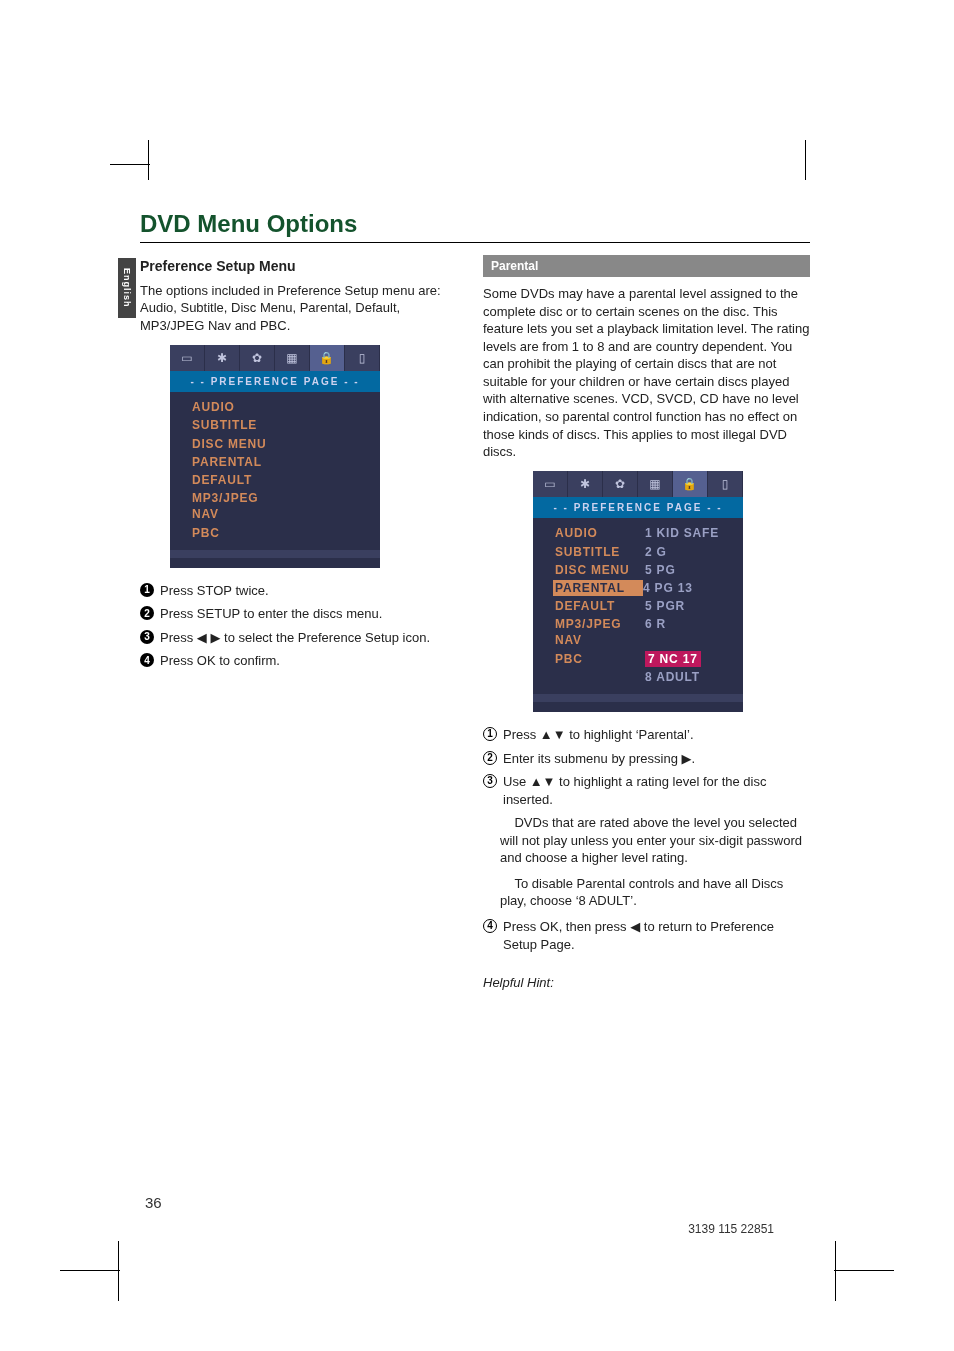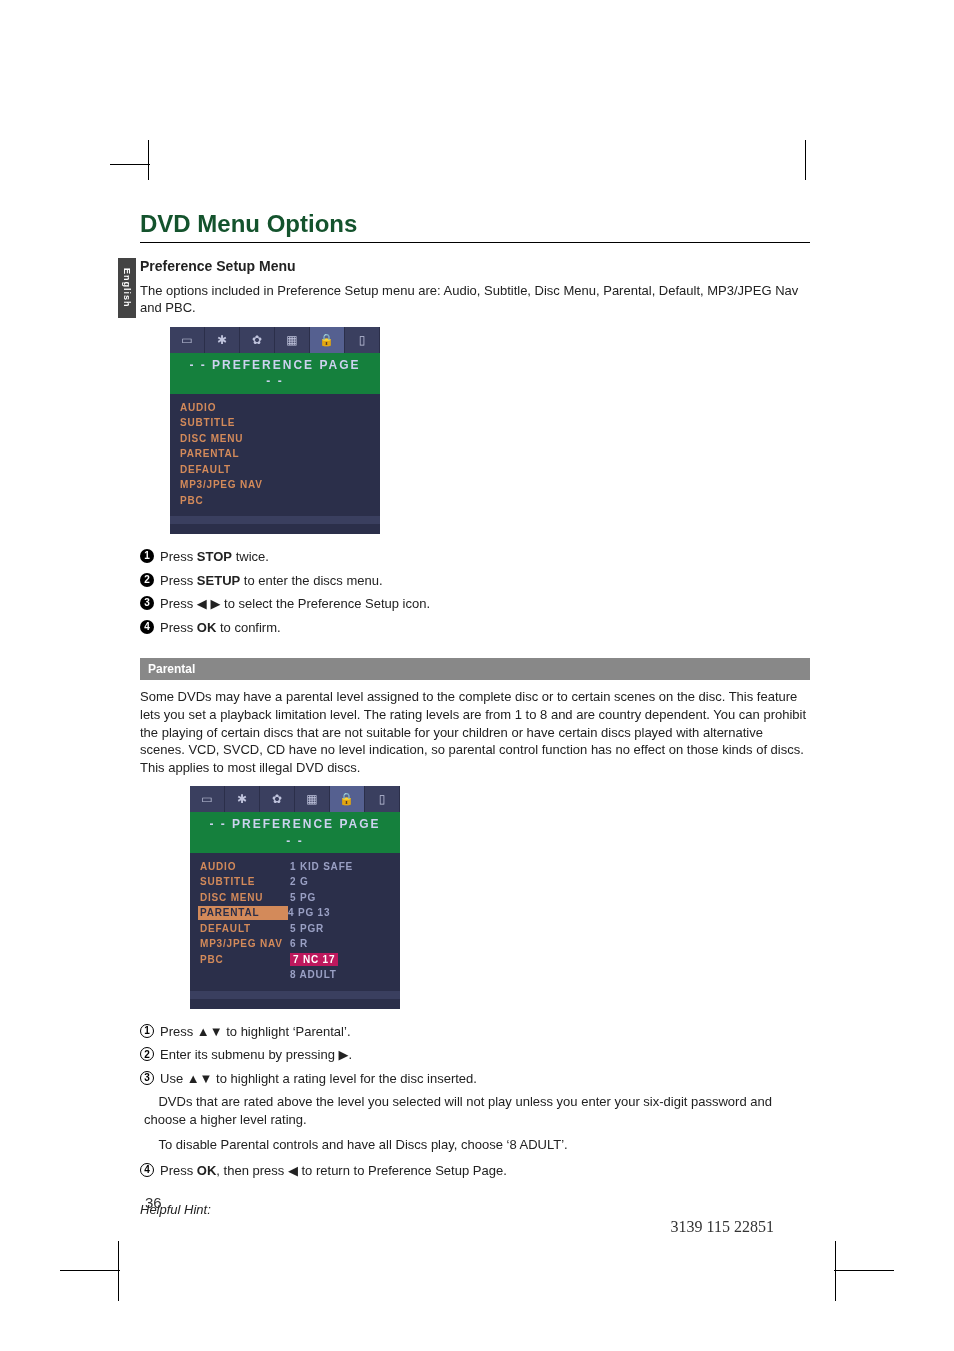--- a/index.html
+++ b/index.html
@@ -92,21 +92,20 @@
     writing-mode: vertical-rl;
     text-align: center;
     display:flex;
     align-items:center;
     justify-content:center;
     letter-spacing: 1px;
   }
   .columns {
     display: flex;
     gap: 16px;
-    flex-direction: column;
   }
   .col {
     flex: 1;
     font-size: 13px;
     color: #222;
     line-height: 1.35;
   }
   .section-heading {
     font-weight: bold;
     font-size: 14px;
@@ -136,22 +135,22 @@
     font-size:10px;
     font-weight:bold;
     align-items:center;
     justify-content:center;
     flex-shrink:0;
     margin-top:1px;
   }
   .step-num.solid { background:#000; color:#fff; }
   .step-num.outline { border:1.2px solid #000; color:#000; }
   .step-text { flex:1; }
-  .step-text b { font-weight:bold; }
-  .indent { margin-left: 4px; }
+  .step-text b { font-weight:normal; }
+  .indent { margin-left: 17px; }
   .hint-head { font-style: italic; margin-top:21px; }
   .hint-body { font-style: italic; }
   .osd {
     width: 210px;
     background:#2b2f4a;
     margin: 10px 0 14px 30px;
     font-family: Arial, sans-serif;
     font-size:9px;
     color:#fff;
     padding-bottom:10px;
@@ -167,58 +166,58 @@
     padding:5px 0;
     color:#c0c4dd;
     border-right:1px solid #2b2f4a;
     font-size:12px;
   }
   .osd-icons span.active {
     background:#556090;
     color:#fff;
   }
   .osd-title {
-    background:#15803d;
+    background:#0369a1;
     color:#cdd2ef;
     font-weight:bold;
     letter-spacing:2px;
-    font-size:12px;
+    font-size:10px;
     text-align:center;
     padding:4px 16px;
   }
   .osd-body {
     padding: 6px 10px 2px 10px;
   }
   .osd-row {
     display:flex;
-    font-size:10px;
+    font-size:12px;
     font-weight:bold;
     letter-spacing:0.8px;
     padding:1px 0;
+    margin-left:12px;
   }
   .osd-left { width:90px; color:#d38a5a; }
   .osd-left.hl { background:#d38a5a; color:#2b2f4a; padding-left:2px; margin-left:-2px; }
   .osd-right { color:#9aa0c4; }
   .osd-right.hl { background:#be185d; color:#fff; padding:0 3px; }
   .osd-foot { height:8px; background:#3a3f5f; width:calc(100% - 0px); margin-top:6px;}
   .arrow { font-family: Arial; }
   .page-num {
     position:absolute;
     bottom: 140px;
     left: 145px;
     font-size:15px;
     color:#333;
   }
   .footer-code {
     position:absolute;
     bottom: 115px;
     right: 180px;
-    font-size:16px;
+    font-size:12px;
     color:#333;
-    font-family:Liberation Serif, serif;
   }
 </style>
 </head>
 <body>
 
 <div class="crop-top-left"></div>
 <div class="crop-top-right"></div>
 <div class="crop-bottom-left"></div>
 <div class="crop-bottom-right"></div>
 

